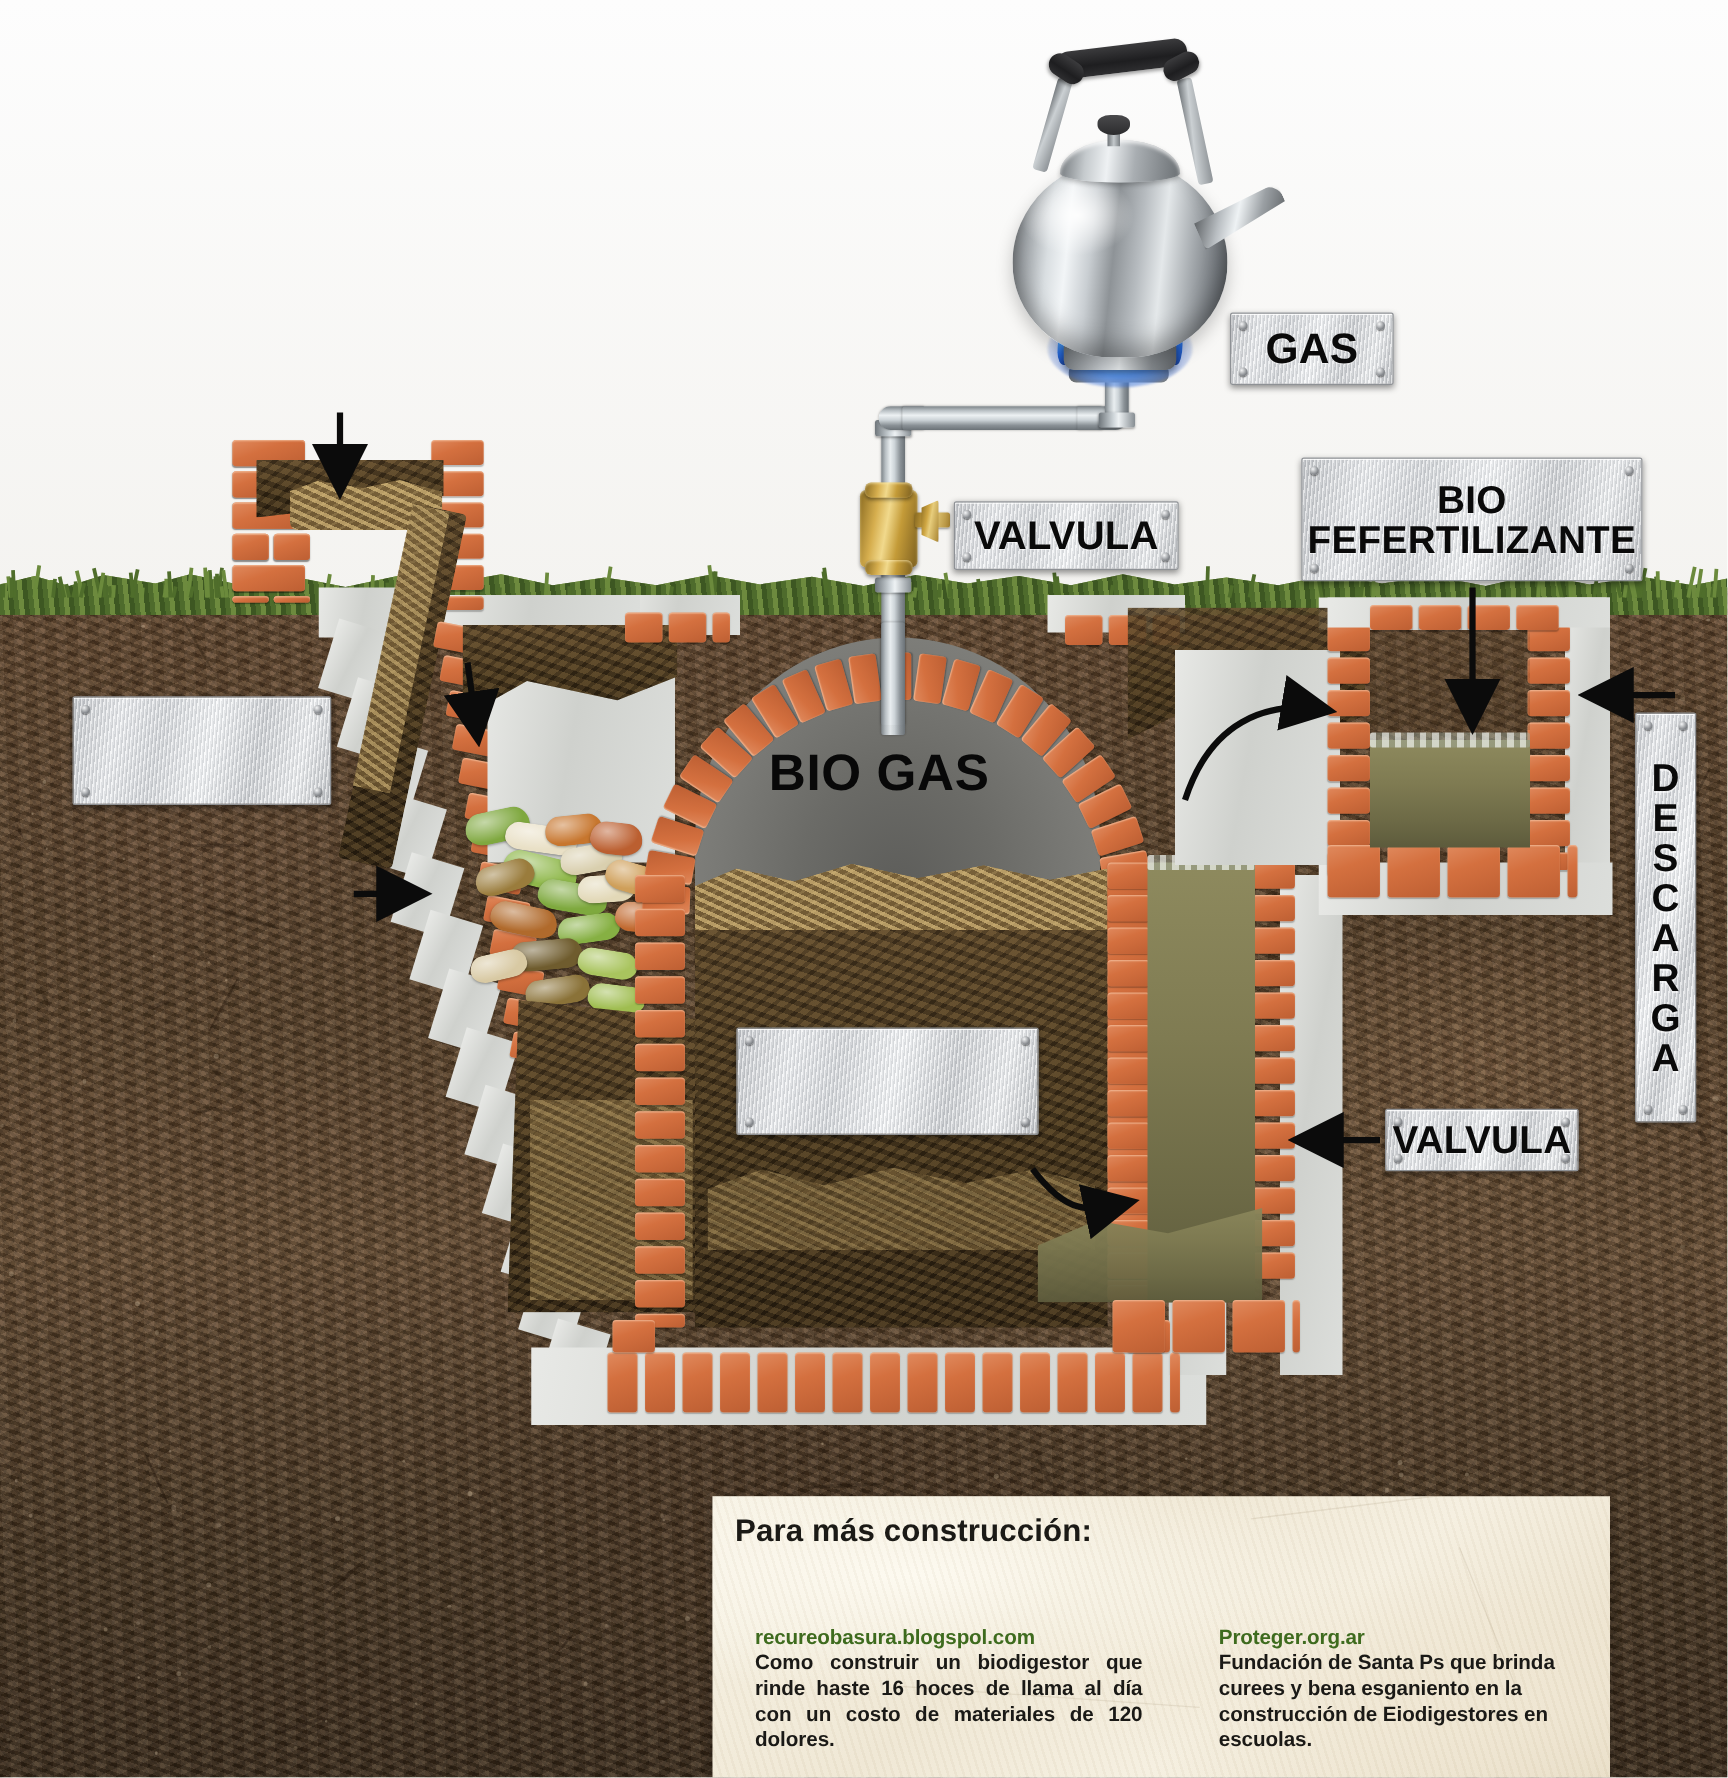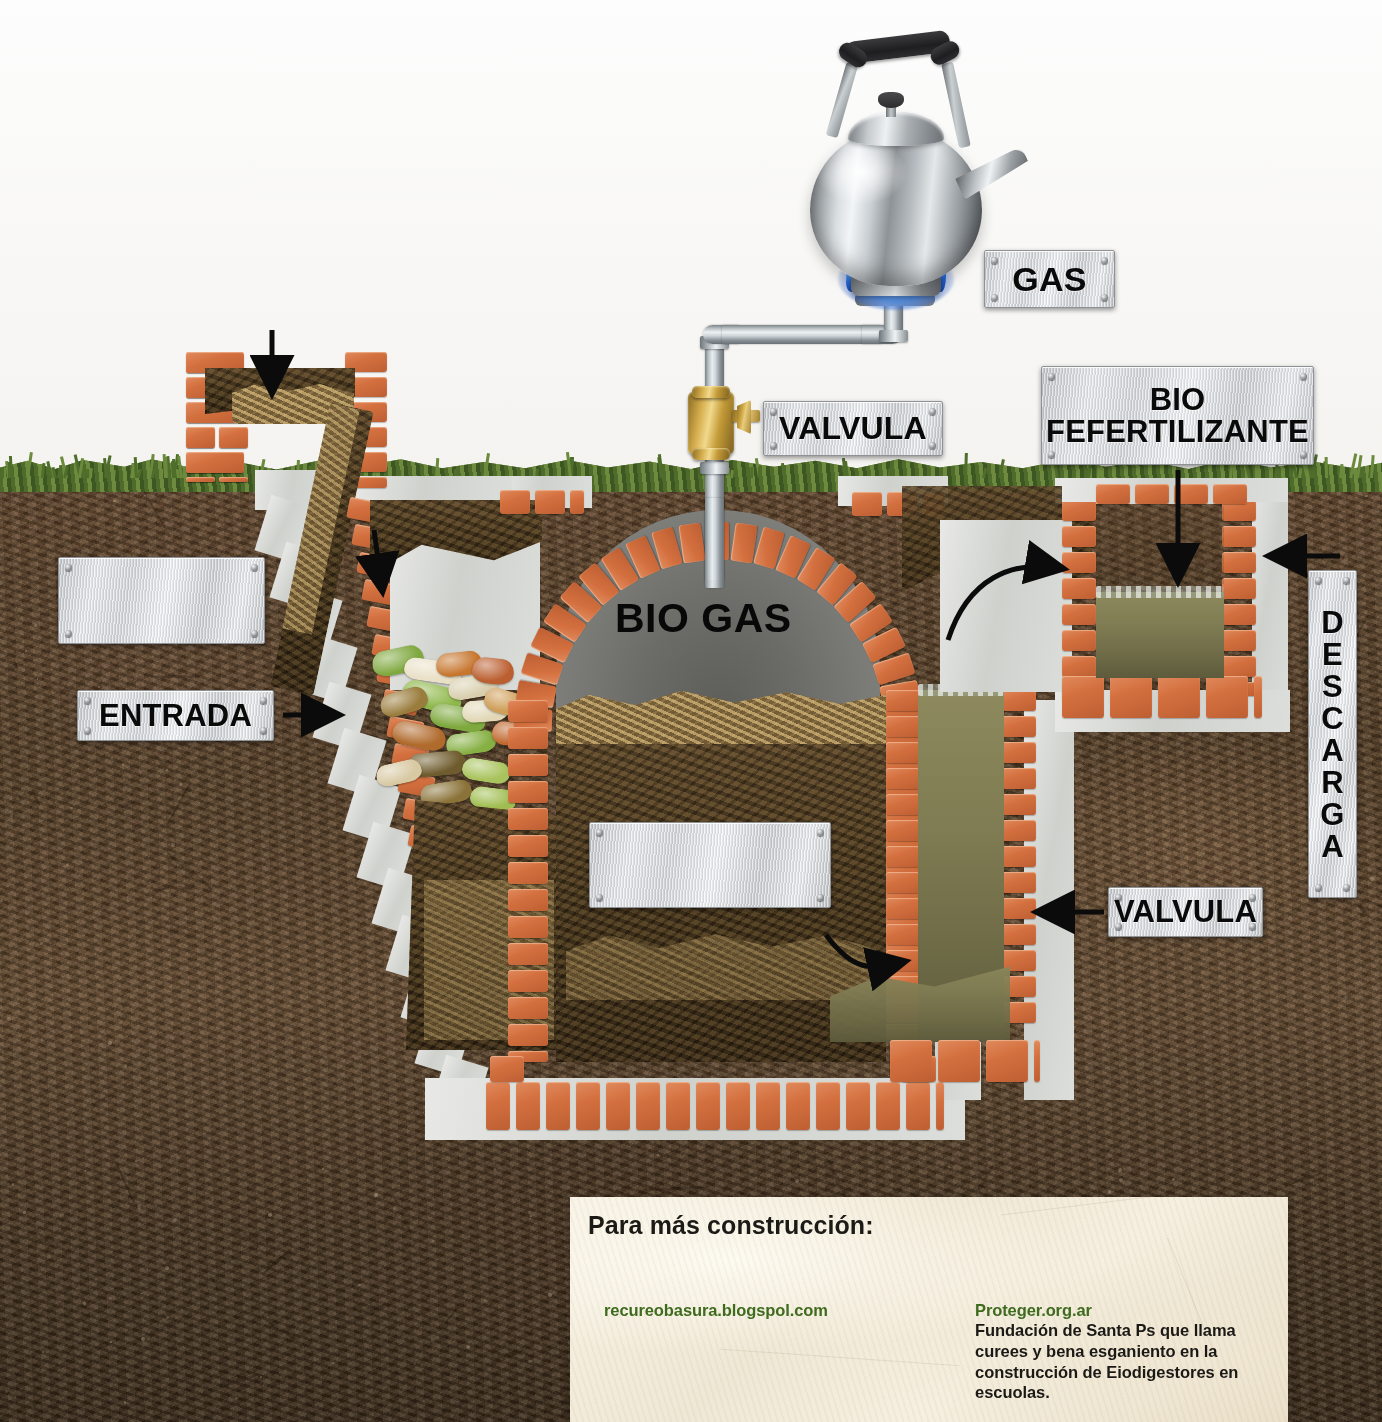--- a/index.html
+++ b/index.html
@@ -924,25 +924,20 @@
       <span style="display:block;">BIO</span>
       <span style="display:block;">FEFERTILIZANTE</span>
     </span>
   </div>
 
   <div class="plaque" style="left:58px; top:557px; width:207px; height:87px; font-size:30px;">
     <span class="sc1"></span>
       <span class="sc2"></span>
   </div>
 
-  <div class="plaque" style="left:77px; top:690px; width:197px; height:51px; font-size:31px;">
-    <span class="sc1"></span>
-      <span class="sc2"></span>
-    <span class="txt">ENTRADA</span>
-  </div>
 
   <div class="plaque" style="left:589px; top:822px; width:242px; height:86px; font-size:29px;">
     <span class="sc1"></span>
       <span class="sc2"></span>
   </div>
 
   <div class="plaque" style="left:1108px; top:887px; width:155px; height:50px; font-size:31px;">
     <span class="sc1"></span>
       <span class="sc2"></span>
     <span class="txt">VALVULA</span>
@@ -965,21 +960,22 @@
 
   <div class="infobox" style="left:570px; top:1197px; width:718px; height:225px;">
     <div class="vein" style="left:430px; top:6px; width:190px; height:1px; transform:rotate(-7deg);"></div>
     <div class="vein" style="left:150px; top:160px; width:240px; height:1px; transform:rotate(4deg);"></div>
     <div class="vein" style="left:560px; top:96px; width:120px; height:1px; transform:rotate(68deg);"></div>
 
     <div class="info-title" style="left:18px; top:14px;">Para más construcción:</div>
 
     <div class="info-col" style="left:34px; top:104px; width:310px;">
       <span class="info-url">recureobasura.blogspol.com</span>
+      <span class="info-body just">Como construir un biodigestor que rinde haste 16 hoces de llama al día con un costo de materiales de 120 dolores.</span>
     </div>
 
     <div class="info-col" style="left:405px; top:104px; width:300px;">
       <span class="info-url">Proteger.org.ar</span>
-      <span class="info-body">Fundación de Santa Ps que llama curees y bena esganiento en la construcción de Eiodigestores en escuolas.</span>
+      <span class="info-body">Fundación de Santa Ps que brinda curees y bena esganiento en la construcción de Eiodigestores en escuolas.</span>
     </div>
   </div>
 
 </div>
 
 </body></html>

